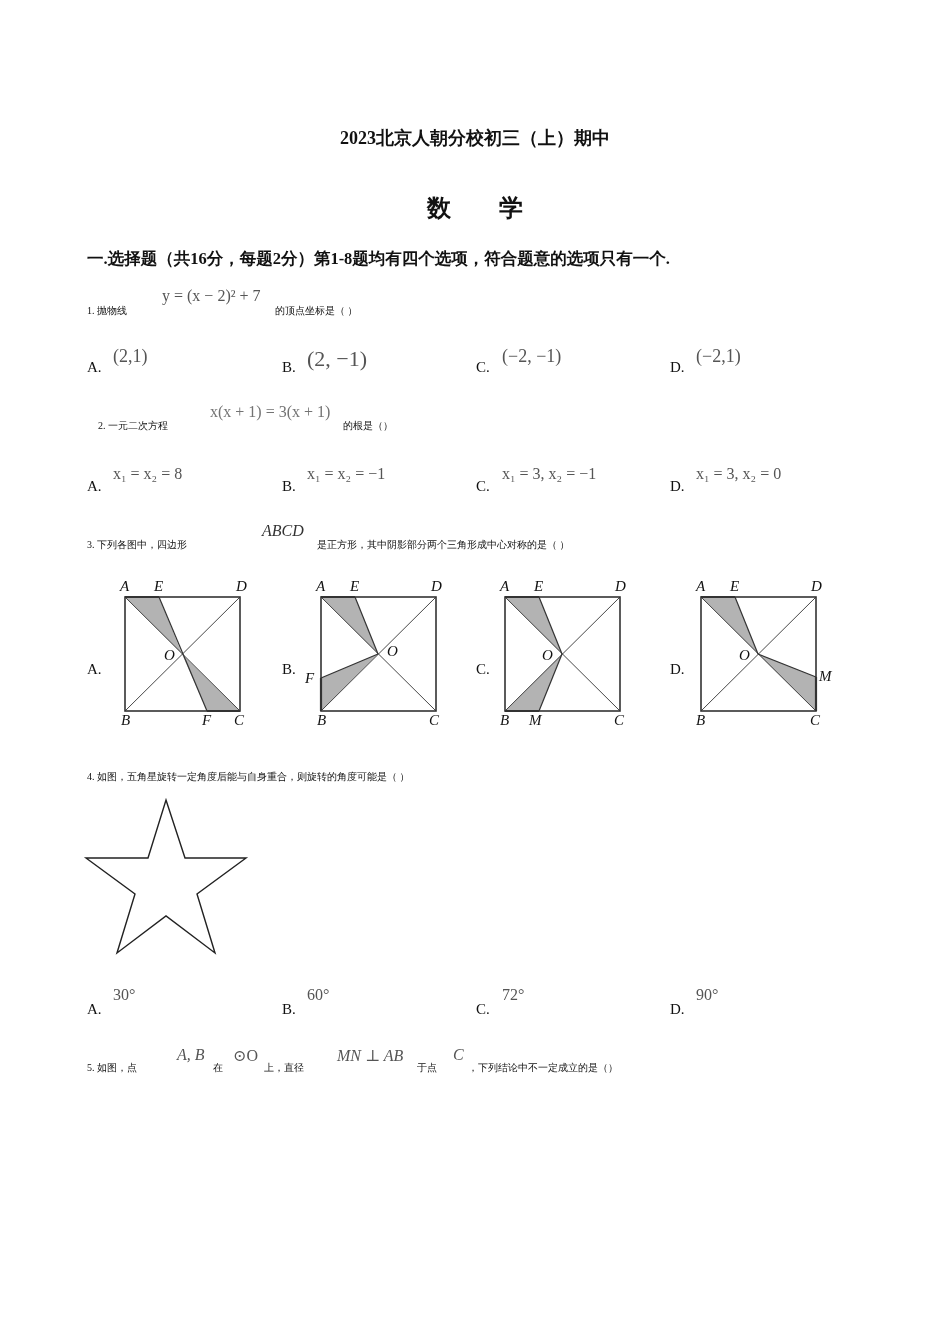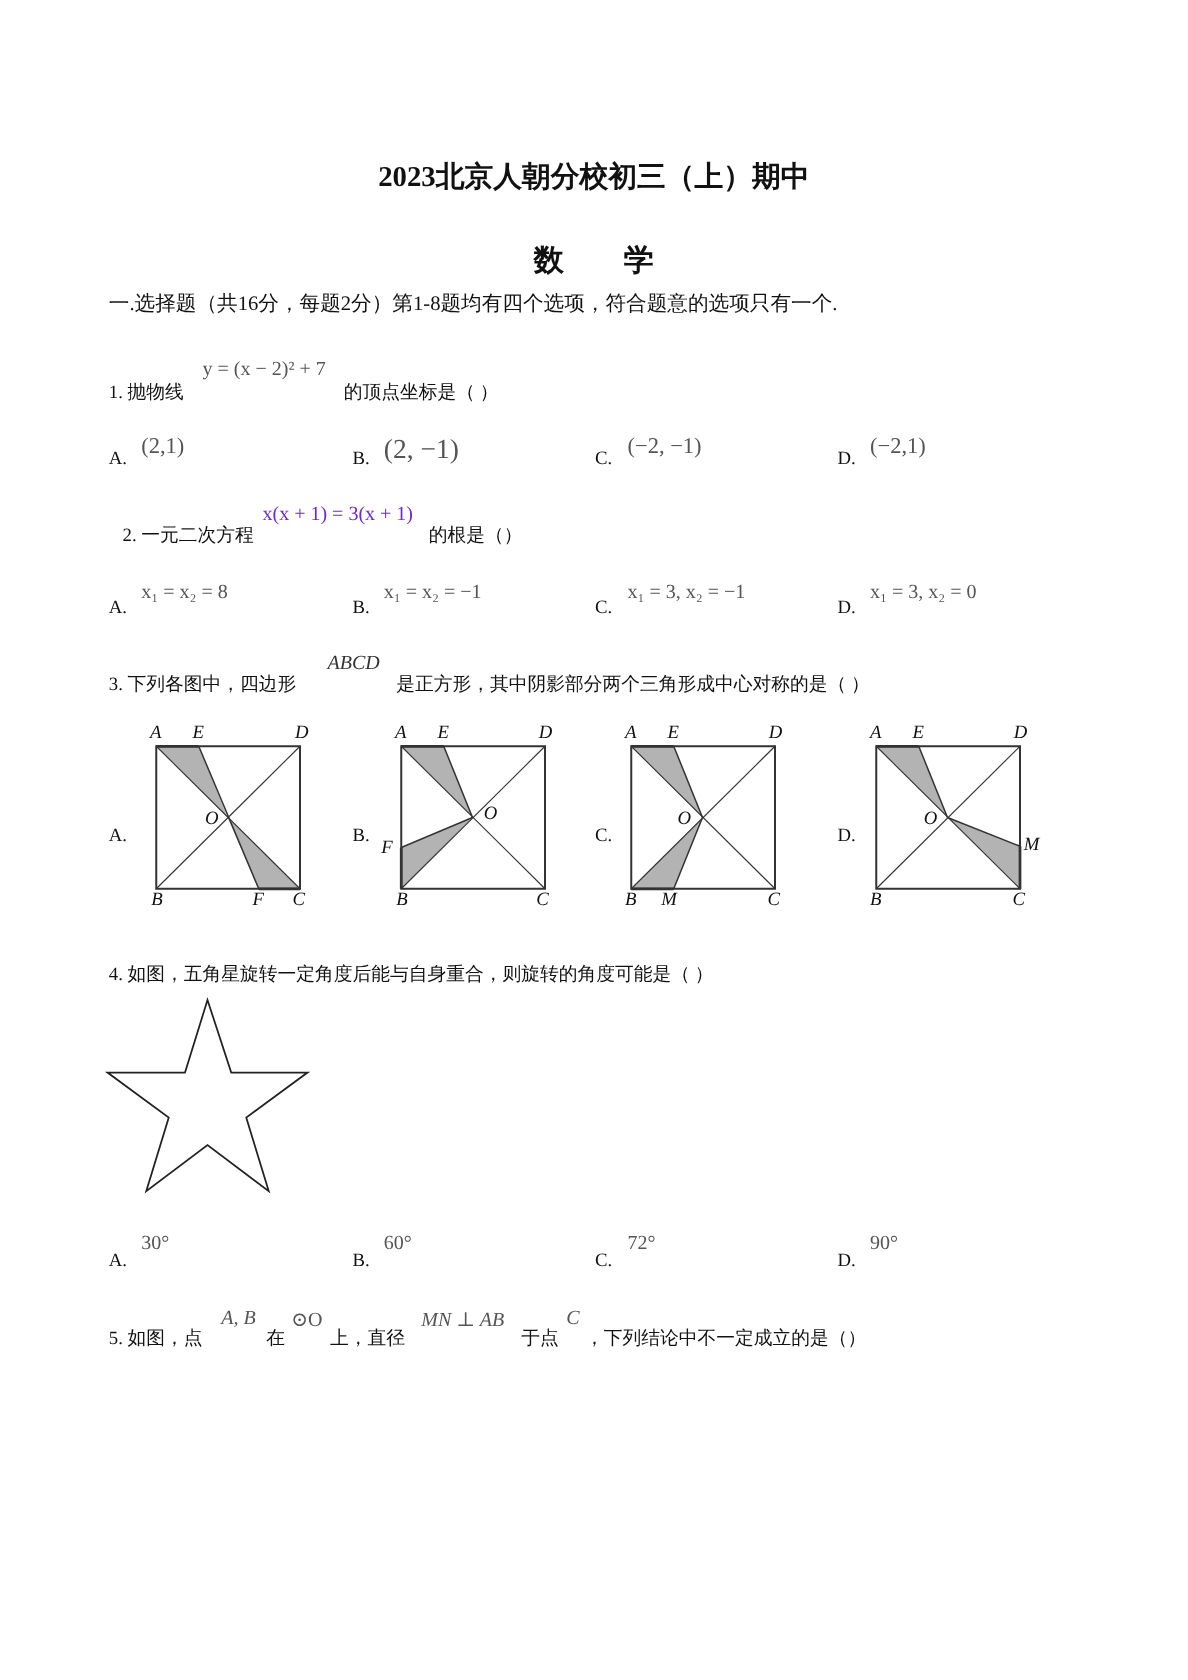--- a/index.html
+++ b/index.html
@@ -4,31 +4,31 @@
 <style>
   html, body { margin: 0; padding: 0; background: #ffffff; }
   body {
     width: 950px; height: 1344px; position: relative; overflow: hidden;
     font-family: "Liberation Serif", "DejaVu Serif", serif;
     color: #111111;
   }
   .abs { position: absolute; white-space: nowrap; }
   .title {
     left: 0; width: 950px; text-align: center; top: 126px;
-    font-size: 23px; font-weight: bold; letter-spacing: 0px;
+    font-size: 18px; font-weight: bold; letter-spacing: 0px;
   }
   .subject {
     left: 0; width: 950px; text-align: center; top: 192px;
     font-size: 24px; font-weight: bold; word-spacing: 40px;
   }
   .subject span { margin: 0 24px; }
   .section {
-    left: 87px; top: 232px; font-size: 16.5px; font-weight: normal;
-  }
-  .qtext { font-size: 15px; }
+    left: 87px; top: 248px; font-size: 16.5px; font-weight: bold;
+  }
+  .qtext { font-size: 10px; }
   .math {
     font-family: "Liberation Serif", "DejaVu Serif", serif;
     color: #555555; font-size: 16px; position: absolute; white-space: nowrap;
   }
   .opt-label { font-size: 15px; position: absolute; }
   .fig-label {
     font-family: "Liberation Serif", "DejaVu Serif", serif;
     font-style: italic; font-size: 15px; fill: #222;
   }
   svg { position: absolute; overflow: visible; }
@@ -58,21 +58,21 @@
   <div class="math" style="left:502px; top:346px; font-size:18px;">(−2, −1)</div>
   <div class="opt-label" style="left:670px; top:359px;">D.</div>
   <div class="math" style="left:696px; top:346px; font-size:18px;">(−2,1)</div>
 </div>
 
 <div>
   <div class="abs qtext" style="left:87px; top:419px;margin-left:11px;">
     <span>2.</span>
     <span>一元二次方程</span>
   </div>
-  <div class="math" style="left:210px; top:403px; color:#6d28d9;">x(x + 1) = 3(x + 1)</div>
+  <div class="math" style="left:210px; top:403px; color:#737373;">x(x + 1) = 3(x + 1)</div>
   <div class="abs qtext" style="left:343px; top:419px;">的根是（）</div>
 
   <div class="opt-label" style="left:87px; top:478px;">A.</div>
   <div class="math" style="left:113px; top:465px;">x₁ = x₂ = 8</div>
   <div class="opt-label" style="left:282px; top:478px;">B.</div>
   <div class="math" style="left:307px; top:465px;">x₁ = x₂ = −1</div>
   <div class="opt-label" style="left:476px; top:478px;">C.</div>
   <div class="math" style="left:502px; top:465px;">x₁ = 3, x₂ = −1</div>
   <div class="opt-label" style="left:670px; top:478px;">D.</div>
   <div class="math" style="left:696px; top:465px;">x₁ = 3, x₂ = 0</div>

